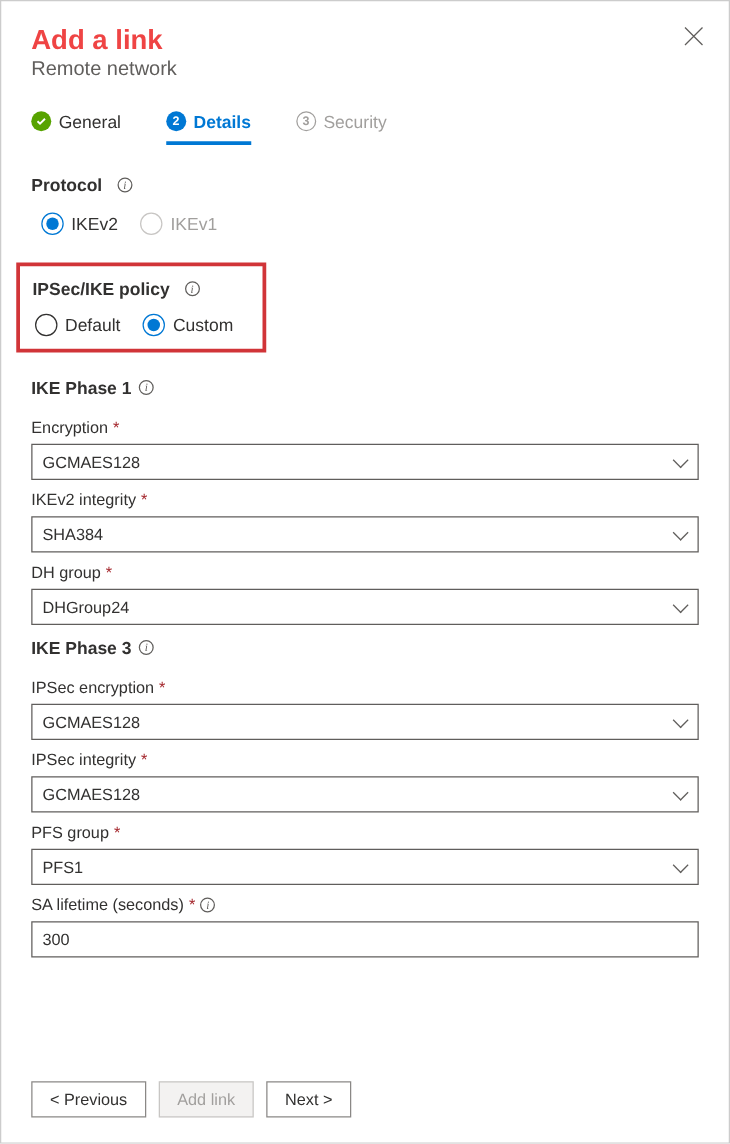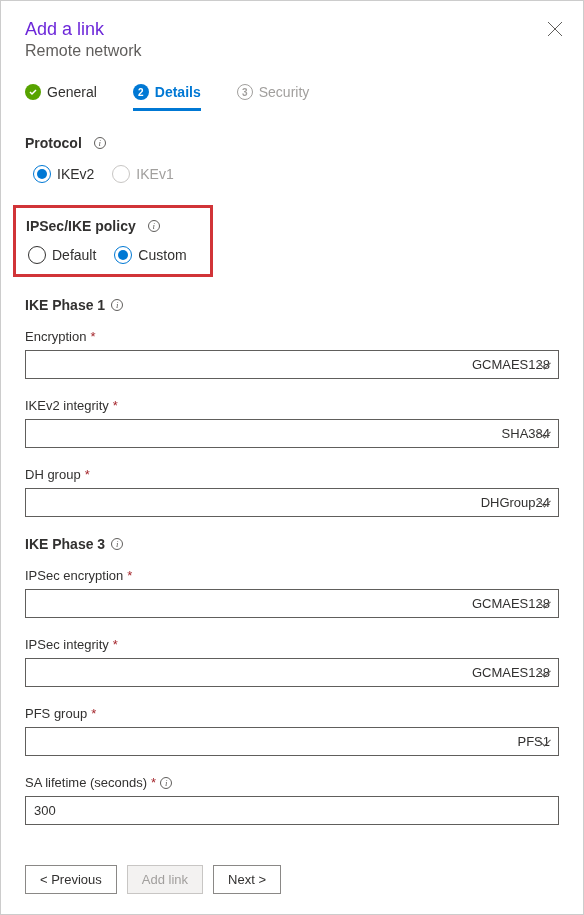--- a/index.html
+++ b/index.html
@@ -14,21 +14,21 @@
       height: 915px;
       border: 1px solid #ccc;
       display: flex;
       flex-direction: column;
       position: relative;
     }
     .header {
       padding: 18px 24px 10px 24px;
       position: relative;
     }
-    .title { font-size: 18px; font-weight: 400; color: #6d28d9; }
+    .title { font-size: 22px; font-weight: 700; color: #ef4444; }
     .subtitle { font-size: 16px; color: #605e5c; margin-top: 2px; }
     .close-btn {
       position: absolute; top: 20px; right: 20px;
       width: 16px; height: 16px; cursor: pointer;
       color: #605e5c;
     }
     .tabs {
       display: flex; gap: 36px; padding: 6px 24px 0 24px;
       border-bottom: 1px solid transparent;
     }
@@ -98,21 +98,21 @@
       display:flex; align-items:center; gap:4px;
     }
     .req { color: #a4262c; }
     .select, .textinput {
       width: 100%; border: 1px solid #605e5c;
       font-size: 13px; padding: 6px 8px;
       background: #fff; color:#323130;
       appearance: none; position: relative;
       font-family: inherit;
     }
-    .select-wrap { position: relative; margin-bottom: 19px; text-align: right; }
+    .select-wrap { position: relative; margin-bottom: 8px; }
     .select-wrap::after {
       content:""; position:absolute; right:10px; top:50%;
       width:8px; height:8px; border-right:1px solid #605e5c;
       border-bottom:1px solid #605e5c; transform: translateY(-70%) rotate(45deg);
       pointer-events:none;
     }
     .textinput-wrap { margin-bottom:0; }
     .phase-title {
       font-size: 14px; font-weight:600; margin: 10px 0 16px 0;
       display:flex; align-items:center; gap:6px;

